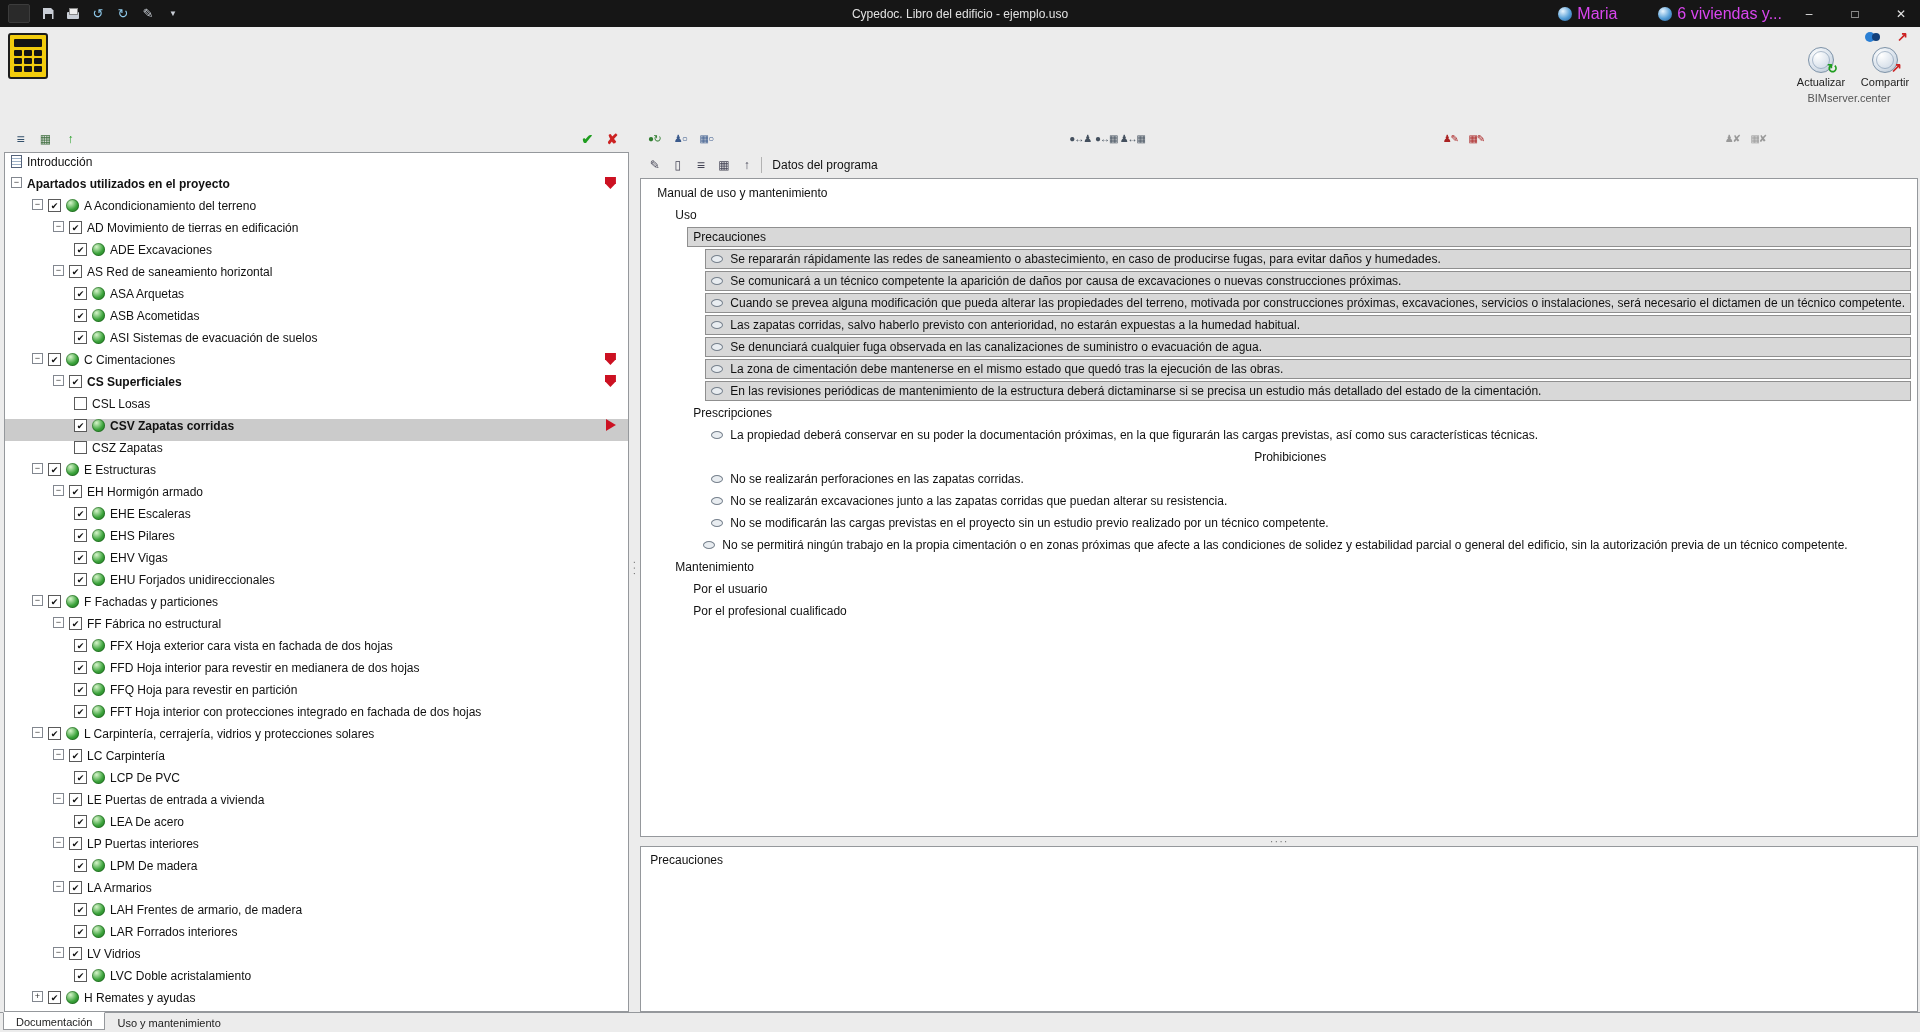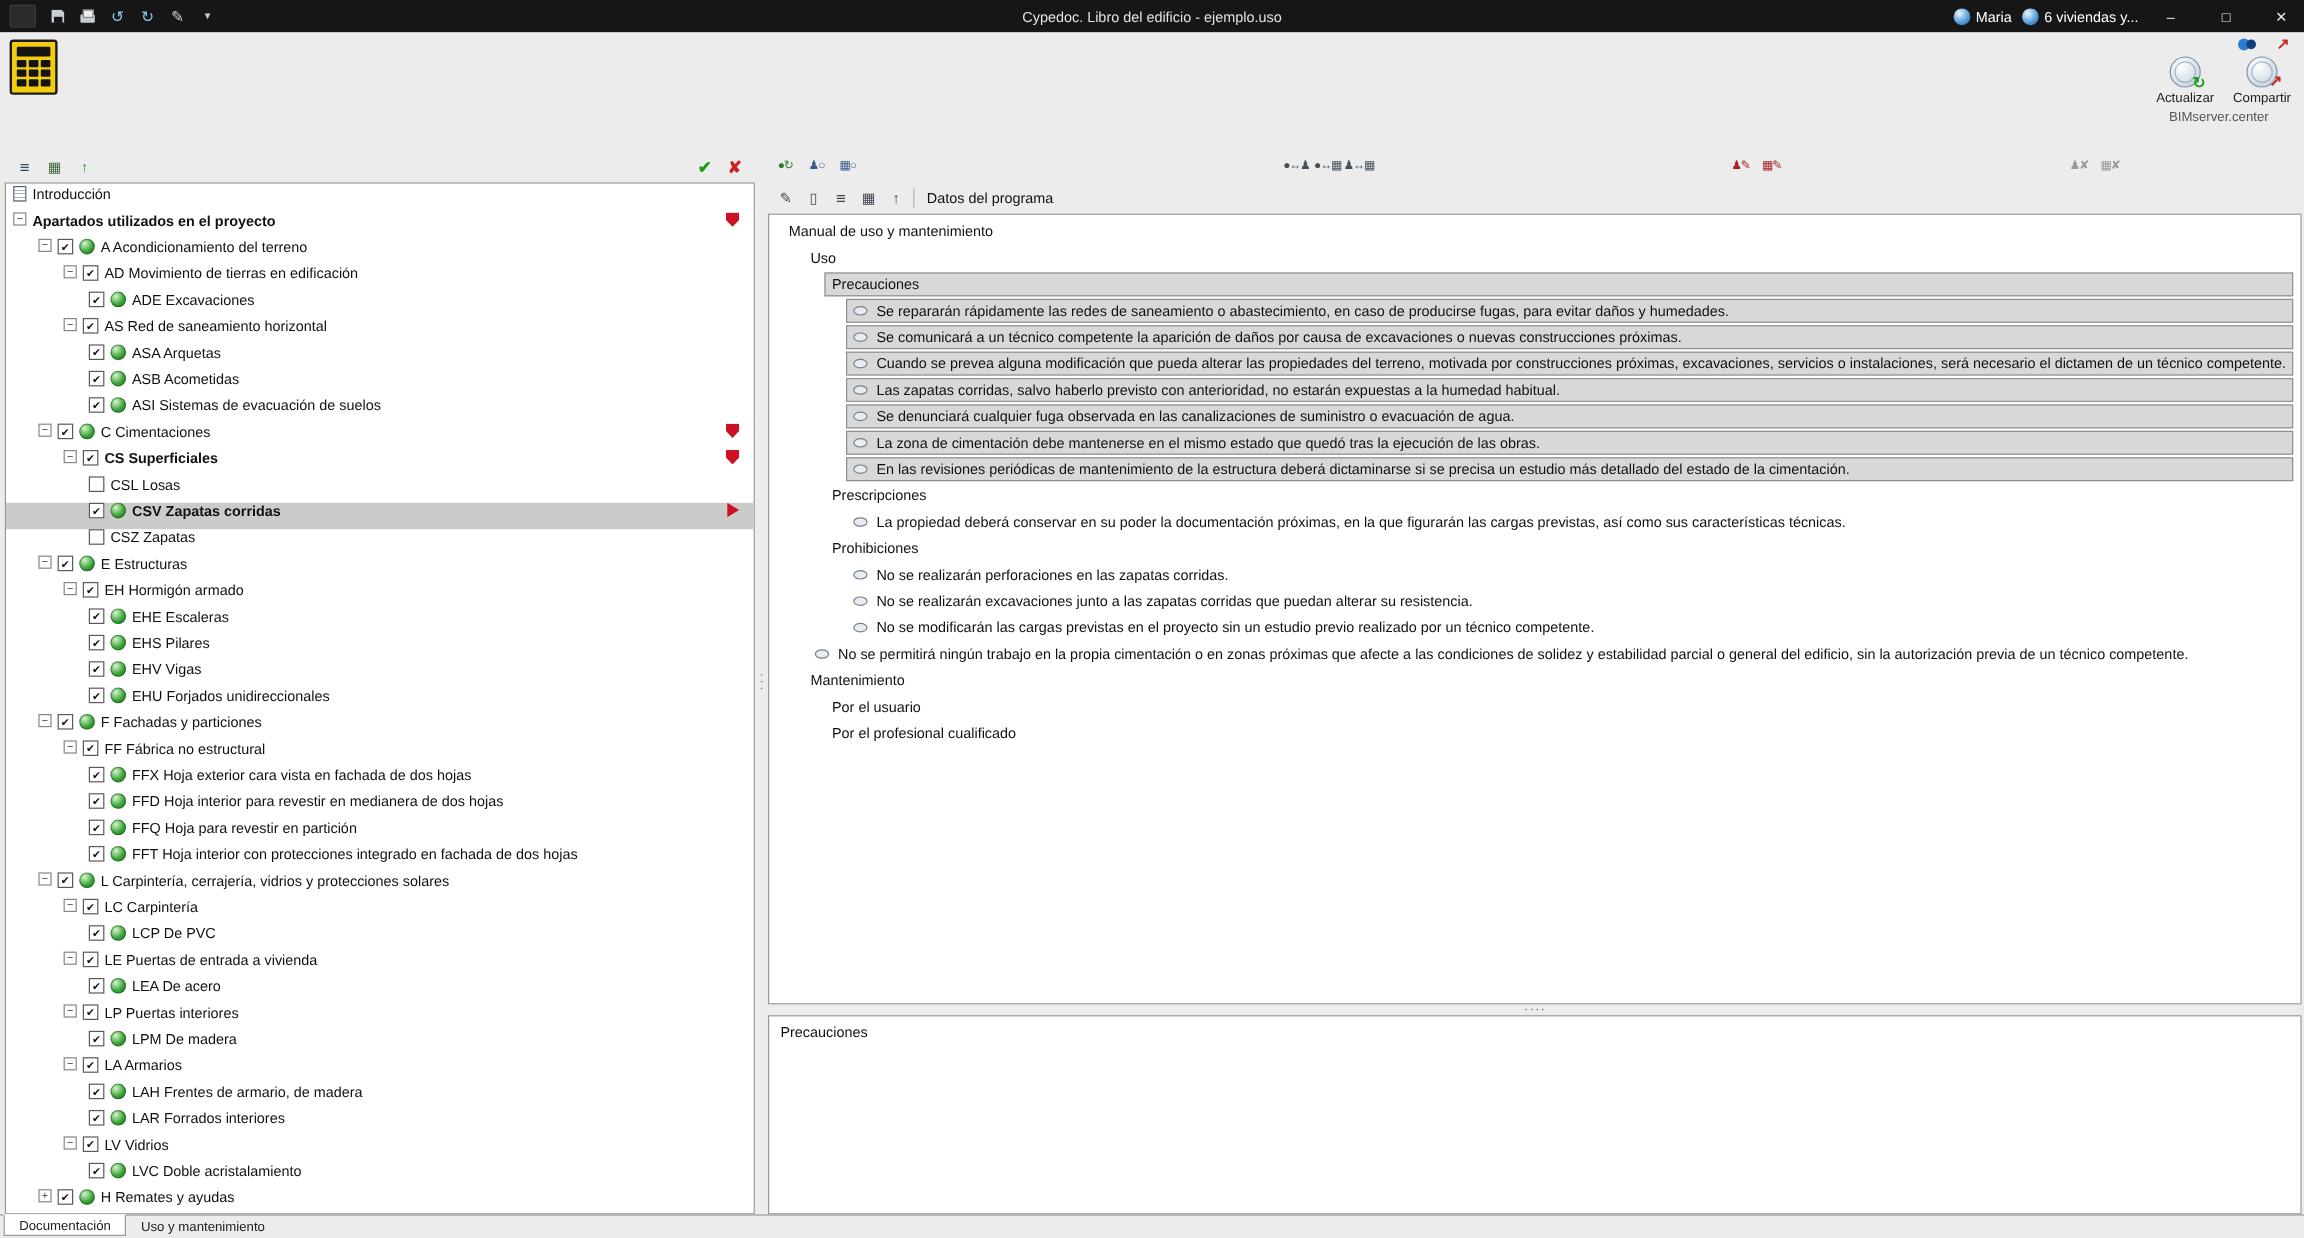--- a/index.html
+++ b/index.html
@@ -17,21 +17,21 @@
     clip-path:polygon(0 0,78% 0,100% 22%,100% 100%,0 100%); position:absolute; }
   .save-icon::after { content:""; width:7px; height:5px; background:#161616; position:absolute; bottom:3px; }
   .print-icon::before { content:""; width:12px; height:7px; background:#c9ced6; border-radius:1px; position:absolute; bottom:3px; }
   .print-icon::after { content:""; width:7px; height:5px; background:#eee; border:1px solid #888; position:absolute; top:2px; }
   .undo-icon, .redo-icon { color:#8fc9ea; }
   .menu-down-icon { font-size:8px; }
   .tb-title { position:absolute; left:0; right:0; text-align:center; font-size:12px; color:#e2e2e2; }
   .tb-right { margin-left:auto; display:flex; align-items:center; gap:8px; z-index:2; }
   .orb { width:14px; height:14px; border-radius:50%; flex:none;
     background:radial-gradient(circle at 35% 30%, #eaf6ff, #57a0d8 55%, #27598f); }
-  .tb-user { display:flex; align-items:center; gap:5px; font-size:12px; color:#ffffff; }
+  .tb-user { display:flex; align-items:center; gap:5px; font-size:16px; color:#d946ef;margin-left:33px; }
   .winbtn { width:38px; height:27px; display:flex; align-items:center; justify-content:center;
     font-size:12px; color:#e6e6e6; }
 
   
   .appbar { position:absolute; top:27px; left:0; right:0; height:99px; background:#ececec; }
   .logo { position:absolute; top:6px; left:8px; width:40px; height:46px; background:#f2cc0d;
     border:2px solid #1c1c1c; border-radius:3px; padding:4px; }
   .logo .scr { height:8px; background:#141414; margin-bottom:3px; border-radius:1px; }
   .logo .keys { display:grid; grid-template-columns:repeat(3,1fr); gap:2px; }
   .logo .keys i { height:6px; background:#141414; display:block; border-radius:1px; }
@@ -505,42 +505,42 @@
         </div>
         <div class="crow" style="padding-left: 52px;">
           <span class="ctext">Prescripciones</span>
         </div>
         <div class="crow" style="padding-left: 64px;">
           <div class="bar nobg">
             <span class="marker"></span>
             <span class="ctext">La propiedad deberá conservar en su poder la documentación próximas, en la que figurarán las cargas previstas, así como sus características técnicas.</span>
           </div>
         </div>
-        <div class="crow" style="padding-left: 52px;">
+        <div class="crow" style="padding-left: 28px; justify-content: center;">
           <span class="ctext">Prohibiciones</span>
         </div>
         <div class="crow" style="padding-left: 64px; text-align: right;">
           <div class="bar nobg">
             <span class="marker"></span>
             <span class="ctext">No se realizarán perforaciones en las zapatas corridas.</span>
           </div>
         </div>
         <div class="crow" style="padding-left: 64px;">
           <div class="bar nobg">
             <span class="marker"></span>
             <span class="ctext">No se realizarán excavaciones junto a las zapatas corridas que puedan alterar su resistencia.</span>
           </div>
         </div>
         <div class="crow" style="padding-left: 64px;">
           <div class="bar nobg">
             <span class="marker"></span>
             <span class="ctext">No se modificarán las cargas previstas en el proyecto sin un estudio previo realizado por un técnico competente.</span>
           </div>
         </div>
-        <div class="crow" style="padding-left: 32px; text-align: center;">
+        <div class="crow" style="padding-left: 56px; text-align: center;">
           <div class="bar nobg">
             <span class="marker"></span>
             <span class="ctext">No se permitirá ningún trabajo en la propia cimentación o en zonas próximas que afecte a las condiciones de solidez y estabilidad parcial o general del edificio, sin la autorización previa de un técnico competente.</span>
           </div>
         </div>
         <div class="crow" style="padding-left: 34px;">
           <span class="ctext">Mantenimiento</span>
         </div>
         <div class="crow" style="padding-left: 52px;">
           <span class="ctext">Por el usuario</span>

